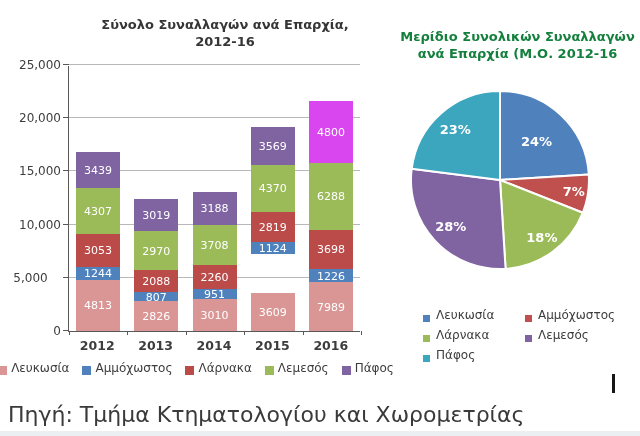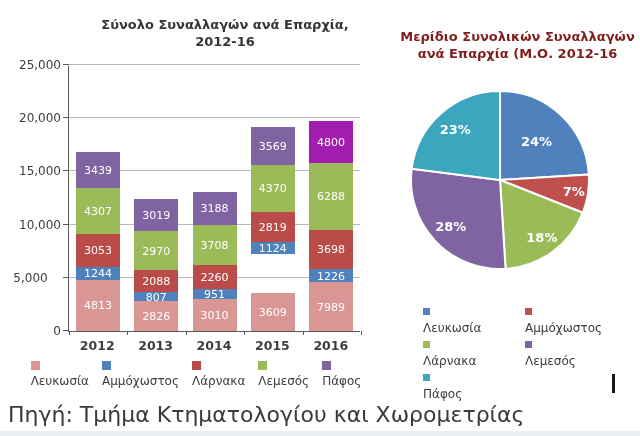--- a/index.html
+++ b/index.html
@@ -23,27 +23,27 @@
   .bar-column { flex:1; display:flex; justify-content:center; align-items:flex-end; height:100%; }
   .bar-stack { width:44px; display:flex; flex-direction:column-reverse; }
   .bar-seg { position:relative; width:100%; }
   .bar-seg span { position:absolute; left:0; right:0; top:50%; transform:translateY(-50%);
                   text-align:center; font-size:11px; color:#ffffff; line-height:11px;
                   white-space:nowrap; }
   .xlabels { position:absolute; left:68px; top:338px; width:292px; display:flex; }
   .xlabels div { flex:1; text-align:center; font-size:12.5px; font-weight:600; color:#3d3d3d; }
   .bar-legend { position:absolute; left:0; top:361px; width:392px; display:flex;
                 justify-content:center; gap:13px; }
-  .legend-item { display:flex; align-items:flex-start; gap:4px; font-size:12px; color:#3d3d3d;flex-direction:column; }
+  .legend-item { display:flex; align-items:flex-end; gap:4px; font-size:12px; color:#3d3d3d; }
   .legend-swatch { width:9px; height:9px; display:inline-block; }
 
   
   .pie-panel { position:absolute; left:395px; top:0; width:245px; height:392px; }
   .pie-title { position:absolute; left:0; top:28px; width:245px; text-align:center;
-               font-size:13px; font-weight:bold; color:#7f1d1d; line-height:17px; }
+               font-size:13px; font-weight:bold; color:#15803d; line-height:17px; }
   .pie-svg { position:absolute; left:10px; top:85px; }
   .pie-legend { position:absolute; left:28px; top:308px; display:grid;
                 grid-template-columns:102px auto; row-gap:6px; column-gap:0; }
   .pie-legend .legend-item { gap:6px; }
   .pie-legend .legend-swatch { width:7px; height:7px; }
 
   
   .source-note { position:absolute; left:8px; top:402px; font-size:22px; color:#3a3a3a; }
   .text-cursor { position:absolute; left:612px; top:374px; width:3px; height:19px; background:#171717; }
   .bottom-strip { position:absolute; left:0; top:431px; width:640px; height:5px; background:#eceff1; }
@@ -161,21 +161,21 @@
               </div>
               <div class="bar-seg" style="height: 13.0446px; background: rgb(79, 129, 189);">
                 <span>1226</span>
               </div>
               <div class="bar-seg" style="height: 39.3467px; background: rgb(186, 75, 72);">
                 <span>3698</span>
               </div>
               <div class="bar-seg" style="height: 66.9043px; background: rgb(155, 187, 89);">
                 <span>6288</span>
               </div>
-              <div class="bar-seg" style="height: 42px; background: #a21caf;">
+              <div class="bar-seg" style="height: 62px; background: #d946ef;">
                 <span>4800</span>
               </div>
             </div>
           </div>
         </div>
       </div>
 
     <div>
         <div class="ylabel" style="top: 324px;">0</div>
         <div class="ylabel" style="top: 270.8px; text-align: center;">5,000</div>

